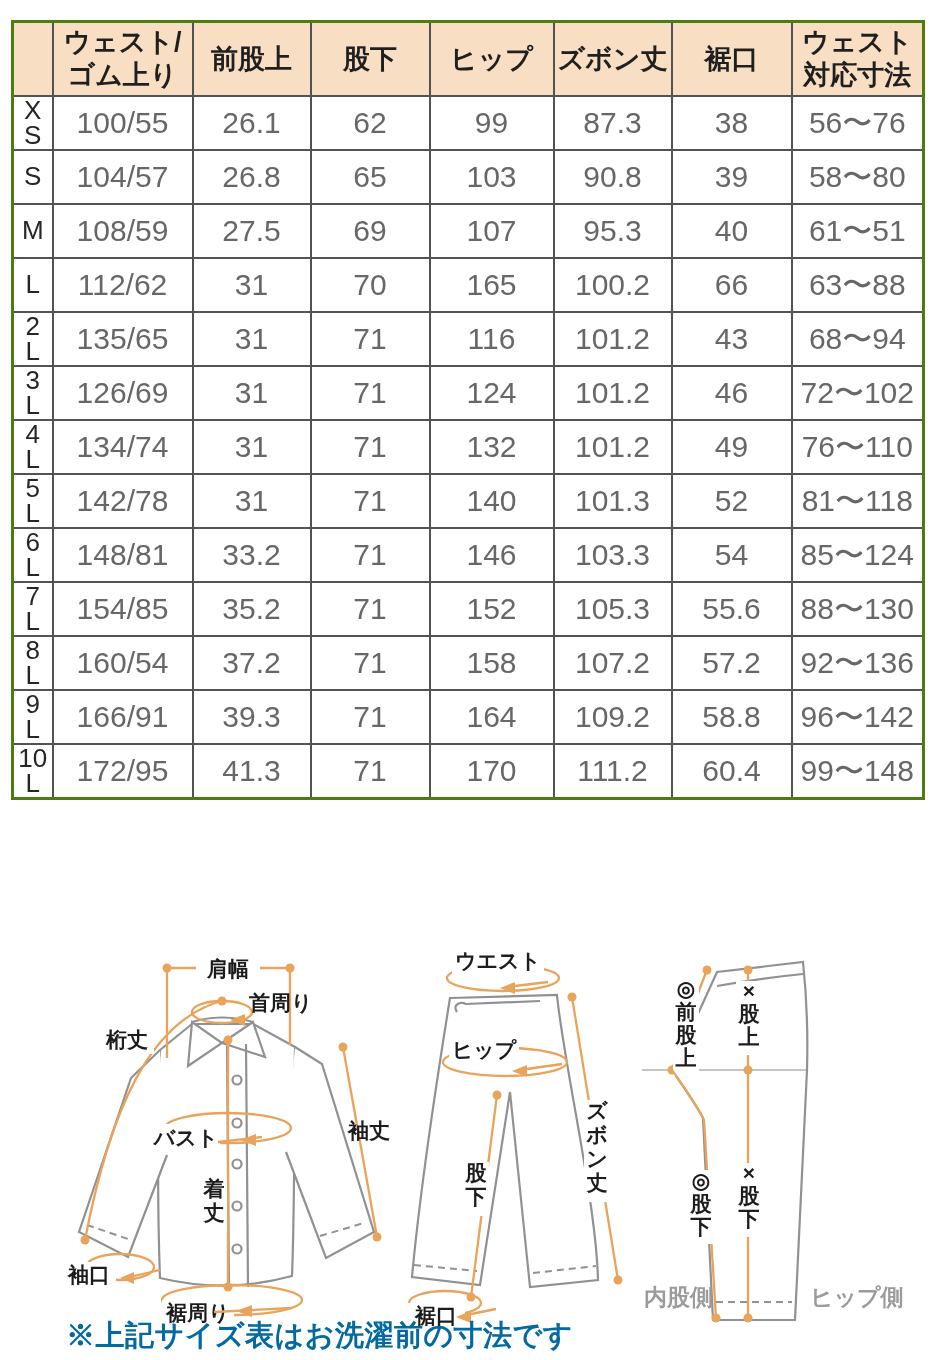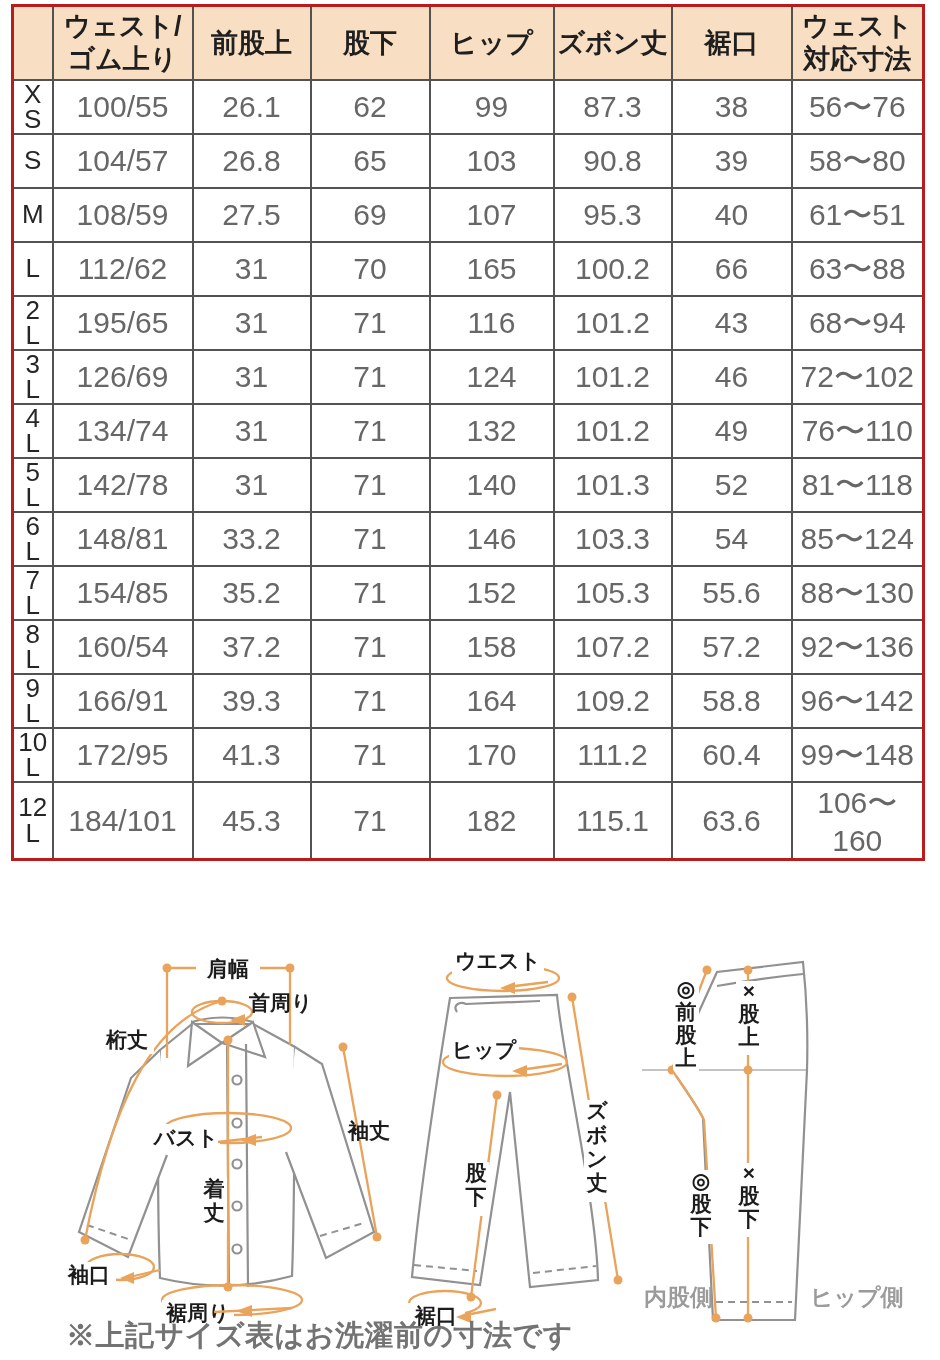--- a/index.html
+++ b/index.html
@@ -1,23 +1,23 @@
 <!DOCTYPE html>
 <html><head>
 <meta charset="utf-8">
 <style>
   html,body { margin:0; padding:0; }
   body {
     width:940px; height:1360px; position:relative; background:#ffffff;
     font-family:"Liberation Sans", sans-serif;
   }
   table.size-table {
-    position:absolute; left:11px; top:4px; width:911px;
+    position:absolute; left:11px; top:20px; width:911px;
     border-collapse:collapse; table-layout:fixed;
-    border:3px solid #b91c1c;
+    border:3px solid #4d7c0f;
   }
   .size-table th, .size-table td {
     border:2px solid #525252; text-align:center; vertical-align:middle;
     overflow:hidden;
   }
   .size-table th {
     background:#f8dfc3; color:#1f1f1f; font-size:27px; font-weight:bold;
     height:68px; line-height:1.22; padding:2px 3px;
   }
   .size-table td {
@@ -34,21 +34,21 @@
   .odash { stroke:#919191; stroke-width:2; fill:none; stroke-dasharray:7 5; }
   .orange { stroke:#e9a35b; stroke-width:2.3; fill:none; }
   .dot { fill:#e9a35b; stroke:none; }
   .ah { fill:#e9a35b; stroke:none; }
   .wbg { fill:#ffffff; stroke:none; }
   .dlabel { font-family:"Liberation Sans",sans-serif; font-size:21px; font-weight:bold; fill:#1c1c1c; }
   .glabel { font-family:"Liberation Sans",sans-serif; font-size:23px; font-weight:bold; fill:#9b9b9b; }
   .grayline { stroke:#b0b0b0; stroke-width:1.5; fill:none; }
   #footnote {
     position:absolute; left:66px; top:1316px; font-size:29px; font-weight:bold;
-    color:#737373; letter-spacing:0.5px;
+    color:#0369a1; letter-spacing:0.5px;
   }
 </style>
 </head>
 <body>
 
 <table class="size-table">
   <colgroup>
     <col style="width:40px">
       <col style="width:140px">
       <col style="width:118px">
@@ -108,21 +108,21 @@
         <td>31</td>
         <td>70</td>
         <td>165</td>
         <td>100.2</td>
         <td>66</td>
         <td>63〜88</td>
       </tr>
       <tr>
         <td class="size-cell">2
 L</td>
-        <td>195/65</td>
+        <td>135/65</td>
         <td>31</td>
         <td>71</td>
         <td>116</td>
         <td>101.2</td>
         <td>43</td>
         <td>68〜94</td>
       </tr>
       <tr>
         <td class="size-cell">3
 L</td>
@@ -203,31 +203,20 @@
       <tr>
         <td class="size-cell">10
 L</td>
         <td>172/95</td>
         <td>41.3</td>
         <td>71</td>
         <td>170</td>
         <td>111.2</td>
         <td>60.4</td>
         <td>99〜148</td>
-      </tr>
-      <tr>
-        <td class="size-cell">12
-L</td>
-        <td>184/101</td>
-        <td>45.3</td>
-        <td>71</td>
-        <td>182</td>
-        <td>115.1</td>
-        <td>63.6</td>
-        <td>106〜160</td>
       </tr>
     </tbody>
 </table>
 
 <svg id="diagram-svg" width="940" height="420" viewBox="0 0 940 420">
 
   <g>
 
     <path class="outline-fill" d="M 160,110 L 192,84 L 253,84 L 295,107 C 294,170 295,260 292,336 Q 226,354 160,338 C 157,260 158,160 160,110 Z"></path>
 

